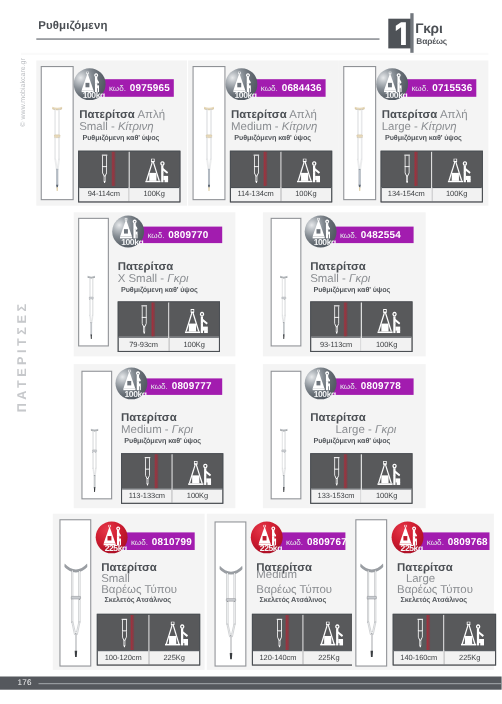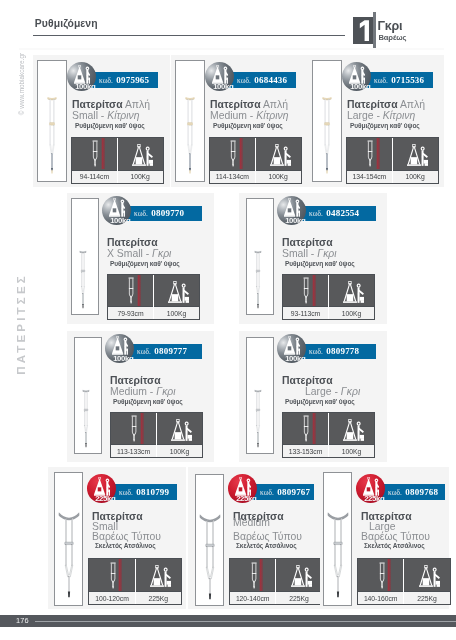--- a/index.html
+++ b/index.html
@@ -26,21 +26,21 @@
   
   .foot{position:absolute;left:0;top:615.4px;width:456px;height:11.7px;background:#55585d;}
   .foot-num{position:absolute;left:16px;top:617.4px;font-size:7.4px;color:#f0f1f2;font-weight:normal;line-height:8px;letter-spacing:.2px;}
   .foot-line{position:absolute;left:35px;top:620.6px;width:421px;height:1.7px;background:#9ea2a6;}
 
   
   .card{position:absolute;background:#f4f4f4;}
   .imgbox{position:absolute;background:#fff;border:1px solid #8f9296;box-sizing:border-box;}
   .badge{position:absolute;border-radius:50%;}
   .badge .kgtxt{position:absolute;left:8.2px;bottom:-0.1px;width:100%;text-align:left;font-size:7.8px;font-weight:bold;color:#f4f5f6;letter-spacing:-.4px;line-height:8px;}
-  .codebar{position:absolute;height:15.5px;background:#0369a1;display:flex;align-items:center;font-family:Liberation Serif, serif;}
+  .codebar{position:absolute;height:15.5px;background:#a21caf;display:flex;align-items:center;}
   .codebar .k{font-size:7.4px;color:#e4e8eb;margin-left:12px;}
   .codebar .c{font-size:9px;color:#fff;font-weight:bold;margin-left:3.5px;letter-spacing:.2px;}
   .ptitle{position:absolute;white-space:nowrap;}
   .ptitle{line-height:11px;}
   .ptitle b{font-size:10.4px;font-weight:bold;color:#4b4f54;}
   .ptitle span{font-size:10.4px;color:#8b8e92;}
   .ptitle i{font-size:10.4px;color:#8b8e92;font-style:italic;}
   .psub{position:absolute;font-size:6.6px;color:#53575c;font-weight:bold;white-space:nowrap;letter-spacing:-.1px;}
   .specs{position:absolute;border:1.2px solid #4b4f54;box-sizing:border-box;display:flex;background:#58595b;}
   .spec{flex:1;display:flex;flex-direction:column;min-width:0;}

